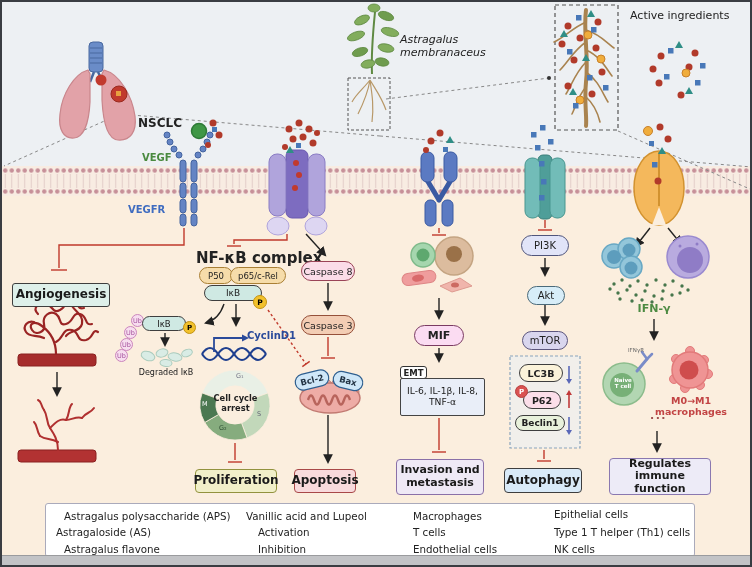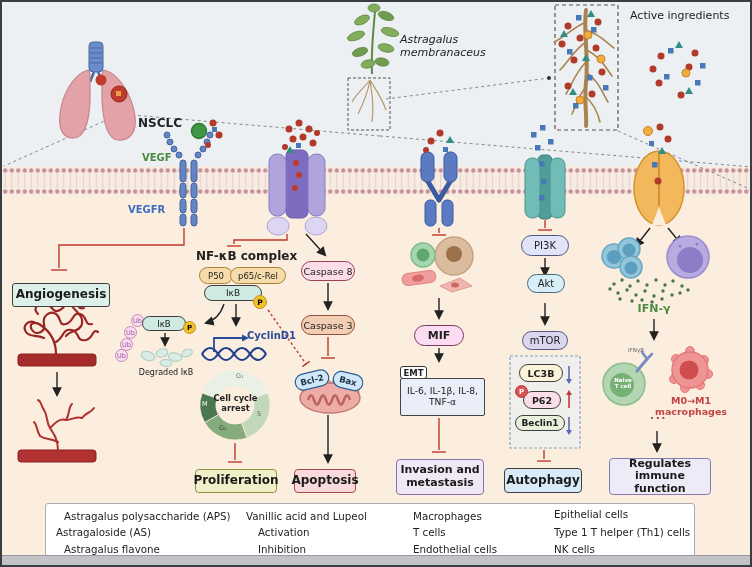--- a/index.html
+++ b/index.html
@@ -454,21 +454,21 @@
 
   <div class="t b" style="left:136px;top:88px;font-size:12px;margin-top:27px;">NSCLC</div>
   <div class="t" style="left:398px;top:32px;font-size:11px;font-style:italic;">
     <div>Astragalus</div>
     <div>membranaceus</div>
   </div>
   <div class="t" style="left:628px;top:8px;font-size:11px;">Active ingredients</div>
   <div class="t b" style="left:140px;top:150px;font-size:10px;color:#4a8a3f;">VEGF</div>
   <div class="t b" style="left:126px;top:202px;font-size:10px;color:#3f6cc0;">VEGFR</div>
 
-  <div class="t b" style="left:194px;top:248px;font-size:12px;">NF-κB complex</div>
+  <div class="t b" style="left:194px;top:248px;font-size:15px;">NF-κB complex</div>
   <div class="pill" style="left:197px;top:265px;width:34px;height:17px;background:#f6dcaa;border:1.3px solid #a97f35;font-size:8.5px;">P50</div>
   <div class="pill" style="left:228px;top:265px;width:56px;height:17px;background:#f6dcaa;border:1.3px solid #a97f35;font-size:8.5px;">p65/c-Rel</div>
   <div class="pill" style="left:202px;top:283px;width:58px;height:16px;background:#cfe9e3;border:1.3px solid #3e3e3e;font-size:9px;">IκB</div>
   <div class="circ b" style="left:251px;top:293px;width:14px;height:14px;background:#f2c12c;border:1px solid #c29312;font-size:7.5px;">P</div>
 
   <div class="circ" style="left:129px;top:312px;width:13px;height:13px;background:#f7ddef;border:1px solid #cb85bc;font-size:6.5px;color:#a4509c;">Ub</div>
   <div class="circ" style="left:122px;top:324px;width:13px;height:13px;background:#f7ddef;border:1px solid #cb85bc;font-size:6.5px;color:#a4509c;">Ub</div>
   <div class="circ" style="left:118px;top:336px;width:13px;height:13px;background:#f7ddef;border:1px solid #cb85bc;font-size:6.5px;color:#a4509c;">Ub</div>
   <div class="circ" style="left:113px;top:347px;width:13px;height:13px;background:#f7ddef;border:1px solid #cb85bc;font-size:6.5px;color:#a4509c;">Ub</div>
   <div class="pill" style="left:140px;top:314px;width:44px;height:15px;background:#cfe9e3;border:1.3px solid #3e3e3e;font-size:8.5px;">IκB</div>
@@ -486,21 +486,21 @@
   <div class="pill" style="left:299px;top:313px;width:54px;height:20px;background:#f3cdb4;border:1.3px solid #95503a;font-size:9.5px;">Caspase 3</div>
 
   <div class="pill b" style="left:412px;top:323px;width:50px;height:21px;background:#fbdcf2;border:1.5px solid #7a3a62;font-size:11px;">MIF</div>
   <div class="pill b" style="left:398px;top:364px;width:27px;height:13px;background:#fff;border:1.3px solid #333;border-radius:3px;font-size:8.5px;">EMT</div>
   <div class="obox" style="left:398px;top:376px;width:85px;height:38px;background:#e9eef8;border:1.3px solid #444;border-radius:2px;font-weight:normal;font-size:9.2px;">
     <div>IL-6, IL-1β, IL-8,</div>
     <div>TNF-α</div>
   </div>
 
   <div class="pill" style="left:519px;top:233px;width:48px;height:21px;background:#e1e4f8;border:1.3px solid #50557c;font-size:10px;">PI3K</div>
-  <div class="pill" style="left:525px;top:272px;width:38px;height:19px;background:#d7edf8;border:1.3px solid #4a6a7a;font-size:10px;">Akt</div>
+  <div class="pill" style="left:525px;top:284px;width:38px;height:19px;background:#d7edf8;border:1.3px solid #4a6a7a;font-size:10px;">Akt</div>
   <div class="pill" style="left:520px;top:329px;width:46px;height:19px;background:#d9d6ee;border:1.3px solid #5c567e;font-size:10px;">mTOR</div>
   <div class="pill b" style="left:517px;top:362px;width:44px;height:18px;background:#fbf3da;border:1.3px solid #3e3e3e;font-size:9.5px;">LC3B</div>
   <div class="pill b" style="left:521px;top:389px;width:38px;height:18px;background:#fbdee9;border:1.3px solid #3e3e3e;font-size:9.5px;">P62</div>
   <div class="circ b" style="left:513px;top:383px;width:13px;height:13px;background:#d95252;border:1px solid #b84040;font-size:7px;color:#fff;">P</div>
   <div class="pill b" style="left:513px;top:413px;width:50px;height:16px;background:#e8f1db;border:1.3px solid #3e3e3e;font-size:9px;">Beclin1</div>
 
   <div class="t tc b" style="left:630px;top:301px;width:44px;font-size:11px;color:#4c8a42;">IFN-γ</div>
   <div class="t" style="left:626px;top:345px;font-size:5.5px;color:#666;">IFNγR</div>
   <div class="t tc b" style="left:606px;top:375px;width:30px;font-size:5.5px;color:#fff;">
     <div>Naive</div>

